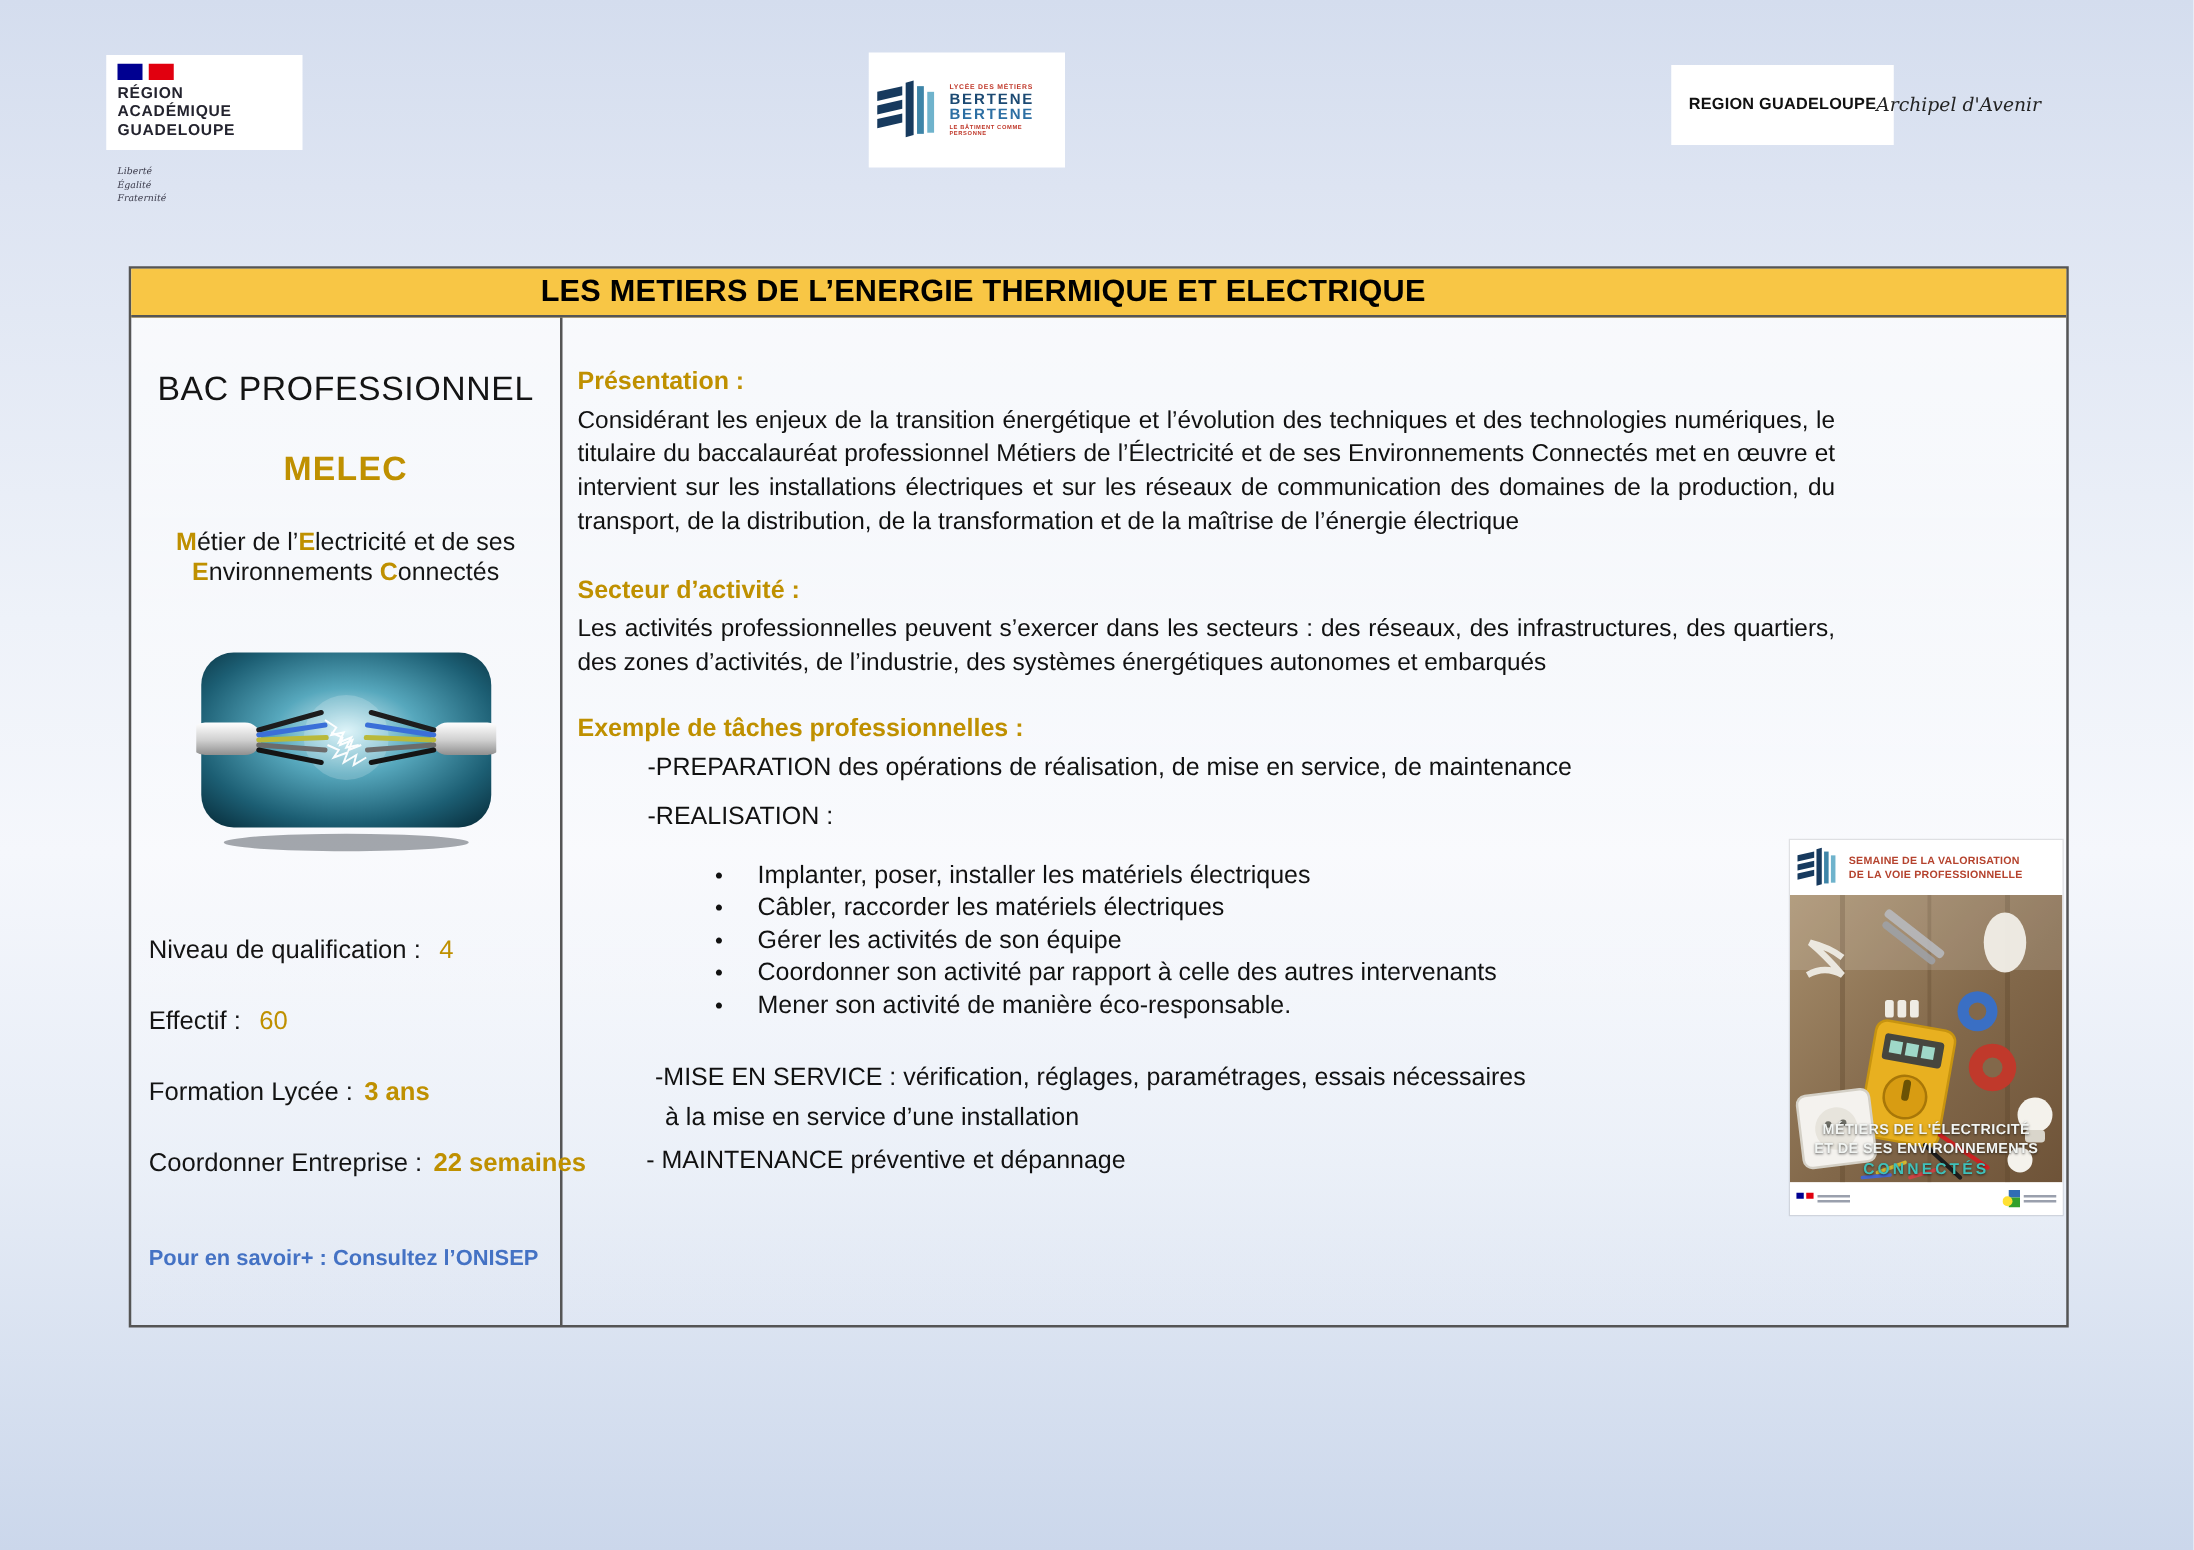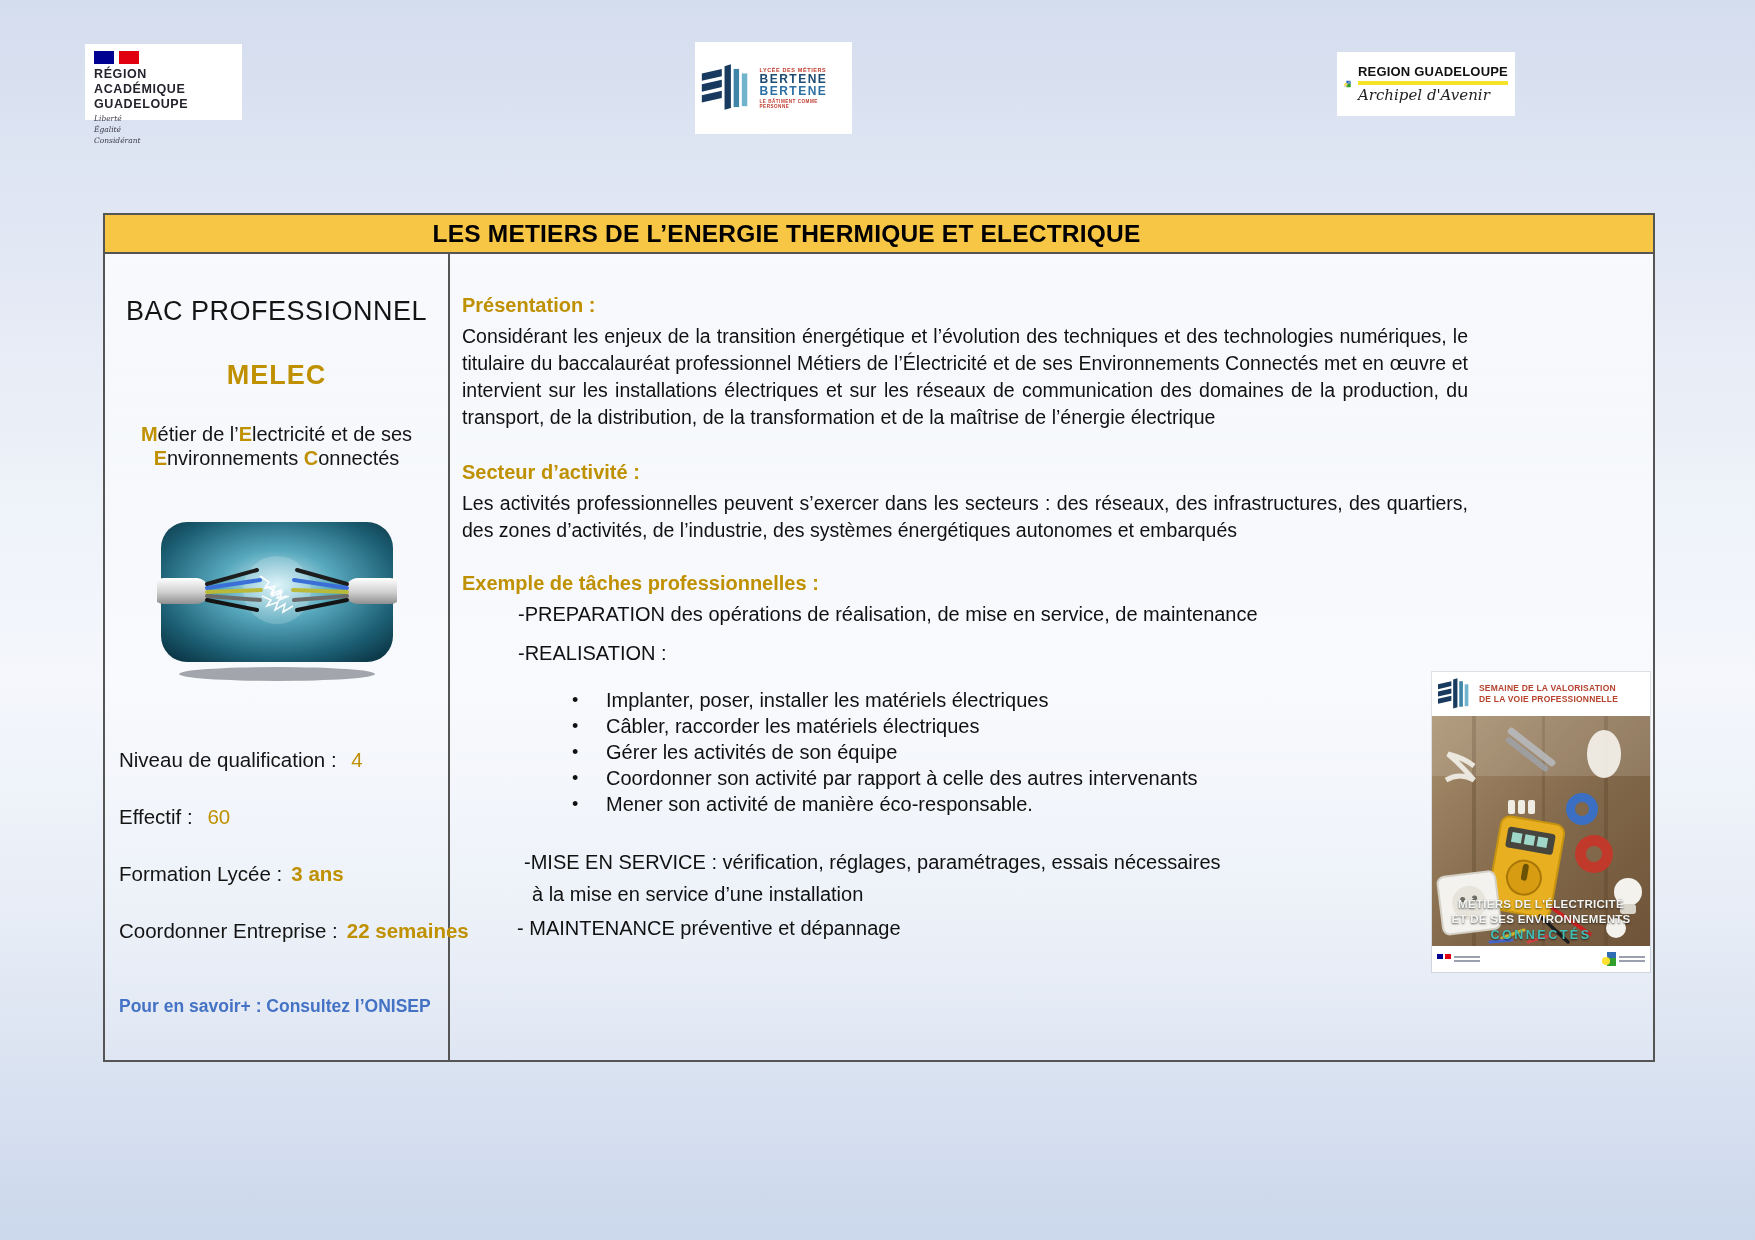--- a/index.html
+++ b/index.html
@@ -10,31 +10,31 @@
     background:linear-gradient(180deg,#d4ddee 0%,#dde4f2 12%,#eef2f9 40%,#f5f7fc 55%,#e6ecf6 75%,#cbd7eb 100%);
   }
 
   
   .logo-box { position:absolute; background:#fff; }
   .logo-left { left:85px; top:44px; width:157px; height:76px; padding:7px 9px; }
   .flag-icon { display:flex; gap:5px; margin-bottom:3px; }
   .flag-icon .b { width:20px; height:13px; background:#000091; }
   .flag-icon .r { width:20px; height:13px; background:#e1000f; }
   .logo-left .name { font-size:12.5px; font-weight:700; letter-spacing:.6px; color:#23232e; line-height:1.2; }
-  .logo-left .motto { margin-top:2px; font-family:"DejaVu Serif",serif; font-style:italic; font-size:7.5px; color:#3a3a4a; line-height:1.45; }
+  .logo-left .motto { margin-top:20px; font-family:"DejaVu Serif",serif; font-style:italic; font-size:7.5px; color:#3a3a4a; line-height:1.45; }
 
   .logo-center { left:695px; top:42px; width:157px; height:92px; display:flex; align-items:center; justify-content:center; gap:5px; padding:5px; }
   .lc-text { display:flex; flex-direction:column; line-height:1.1; }
   .lc-top { color:#c0392b; font-size:5.5px; font-weight:700; letter-spacing:.6px; }
   .lc-name { color:#1c4a73; font-size:12px; font-weight:800; letter-spacing:1.5px; line-height:1.0; }
   .lc-name2 { color:#2d6fa3; }
   .lc-bottom { color:#c0392b; font-size:4.6px; font-weight:700; letter-spacing:.5px; margin-top:2px; }
 
   .logo-right { left:1337px; top:52px; width:178px; height:64px; display:flex; align-items:center; gap:7px; padding:4px 7px; }
-  .lr-text { display:flex; flex-direction:column; }
+  .lr-text { display:flex; }
   .lr-name { font-size:13px; font-weight:700; color:#111; letter-spacing:.2px; white-space:nowrap; }
   .lr-bar { height:4px; background:#f5e32a; margin:2px 0 1px 0; }
   .lr-tag { font-family:"DejaVu Serif",serif; font-style:italic; font-size:15px; color:#222; white-space:nowrap; }
 
   
   .doc-table {
     position:absolute; left:103px; top:213px; width:1552px; height:849px;
     border:2px solid #555;
     background:linear-gradient(180deg,rgba(255,255,255,.8) 0%,rgba(255,255,255,.45) 40%,rgba(255,255,255,.12) 100%);
   }
@@ -96,21 +96,21 @@
   <div class="logo-box logo-left">
     <div class="flag-icon">
         <span class="b"></span>
         <span class="r"></span>
       </div>
     <div class="name">RÉGION ACADÉMIQUE</div>
     <div class="name">GUADELOUPE</div>
     <div class="motto">
       <div>Liberté</div>
       <div>Égalité</div>
-      <div>Considérant</div>
+      <div>Fraternité</div>
     </div>
   </div>
 
   <div class="logo-box logo-center">
     <svg width="56" height="56" viewBox="0 0 60 56">
       <polygon points="2,12 24,7 24,15 2,20" fill="#173a5e"></polygon>
       <polygon points="2,24 24,19 24,27 2,32" fill="#173a5e"></polygon>
       <polygon points="2,36 24,31 24,39 2,44" fill="#173a5e"></polygon>
       <polygon points="27,4 34,2 34,50 27,52" fill="#173a5e"></polygon>
       <rect x="37" y="7" width="6" height="42" fill="#3e85a8"></rect>

